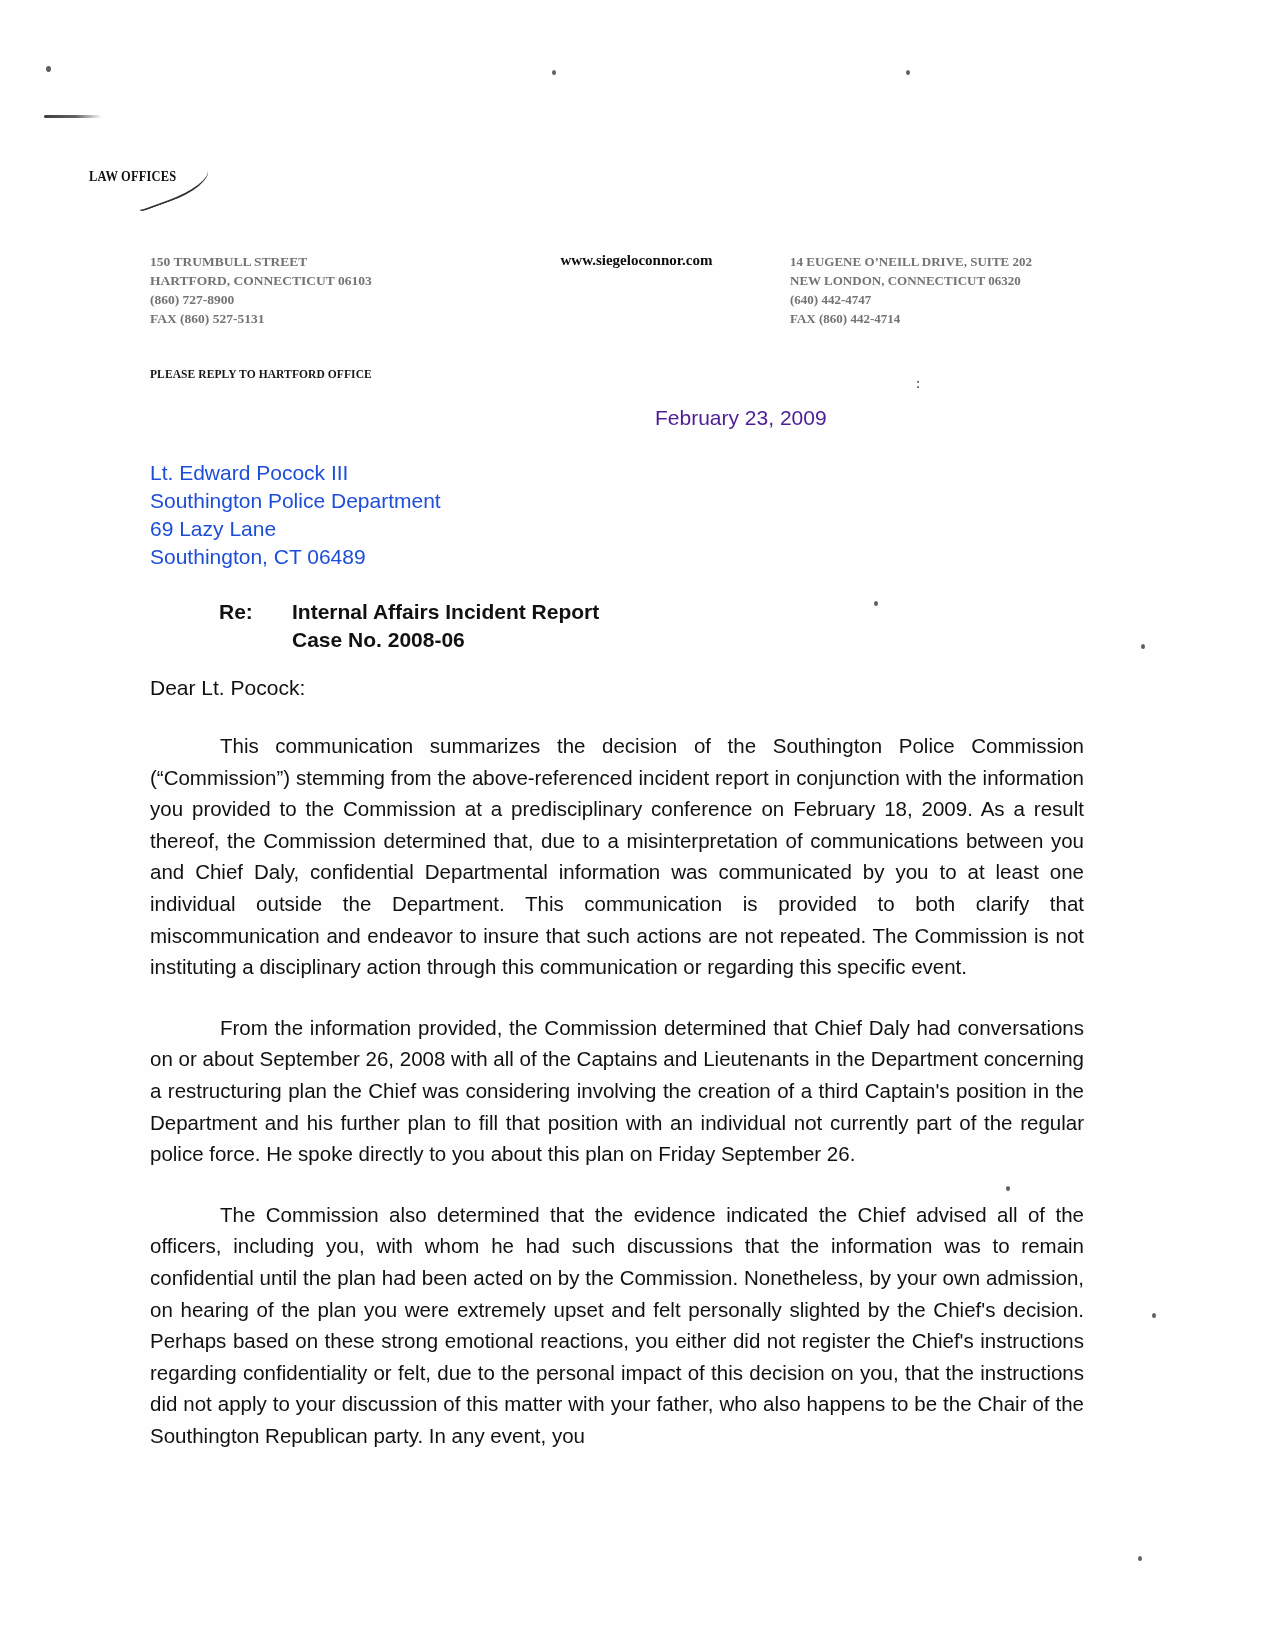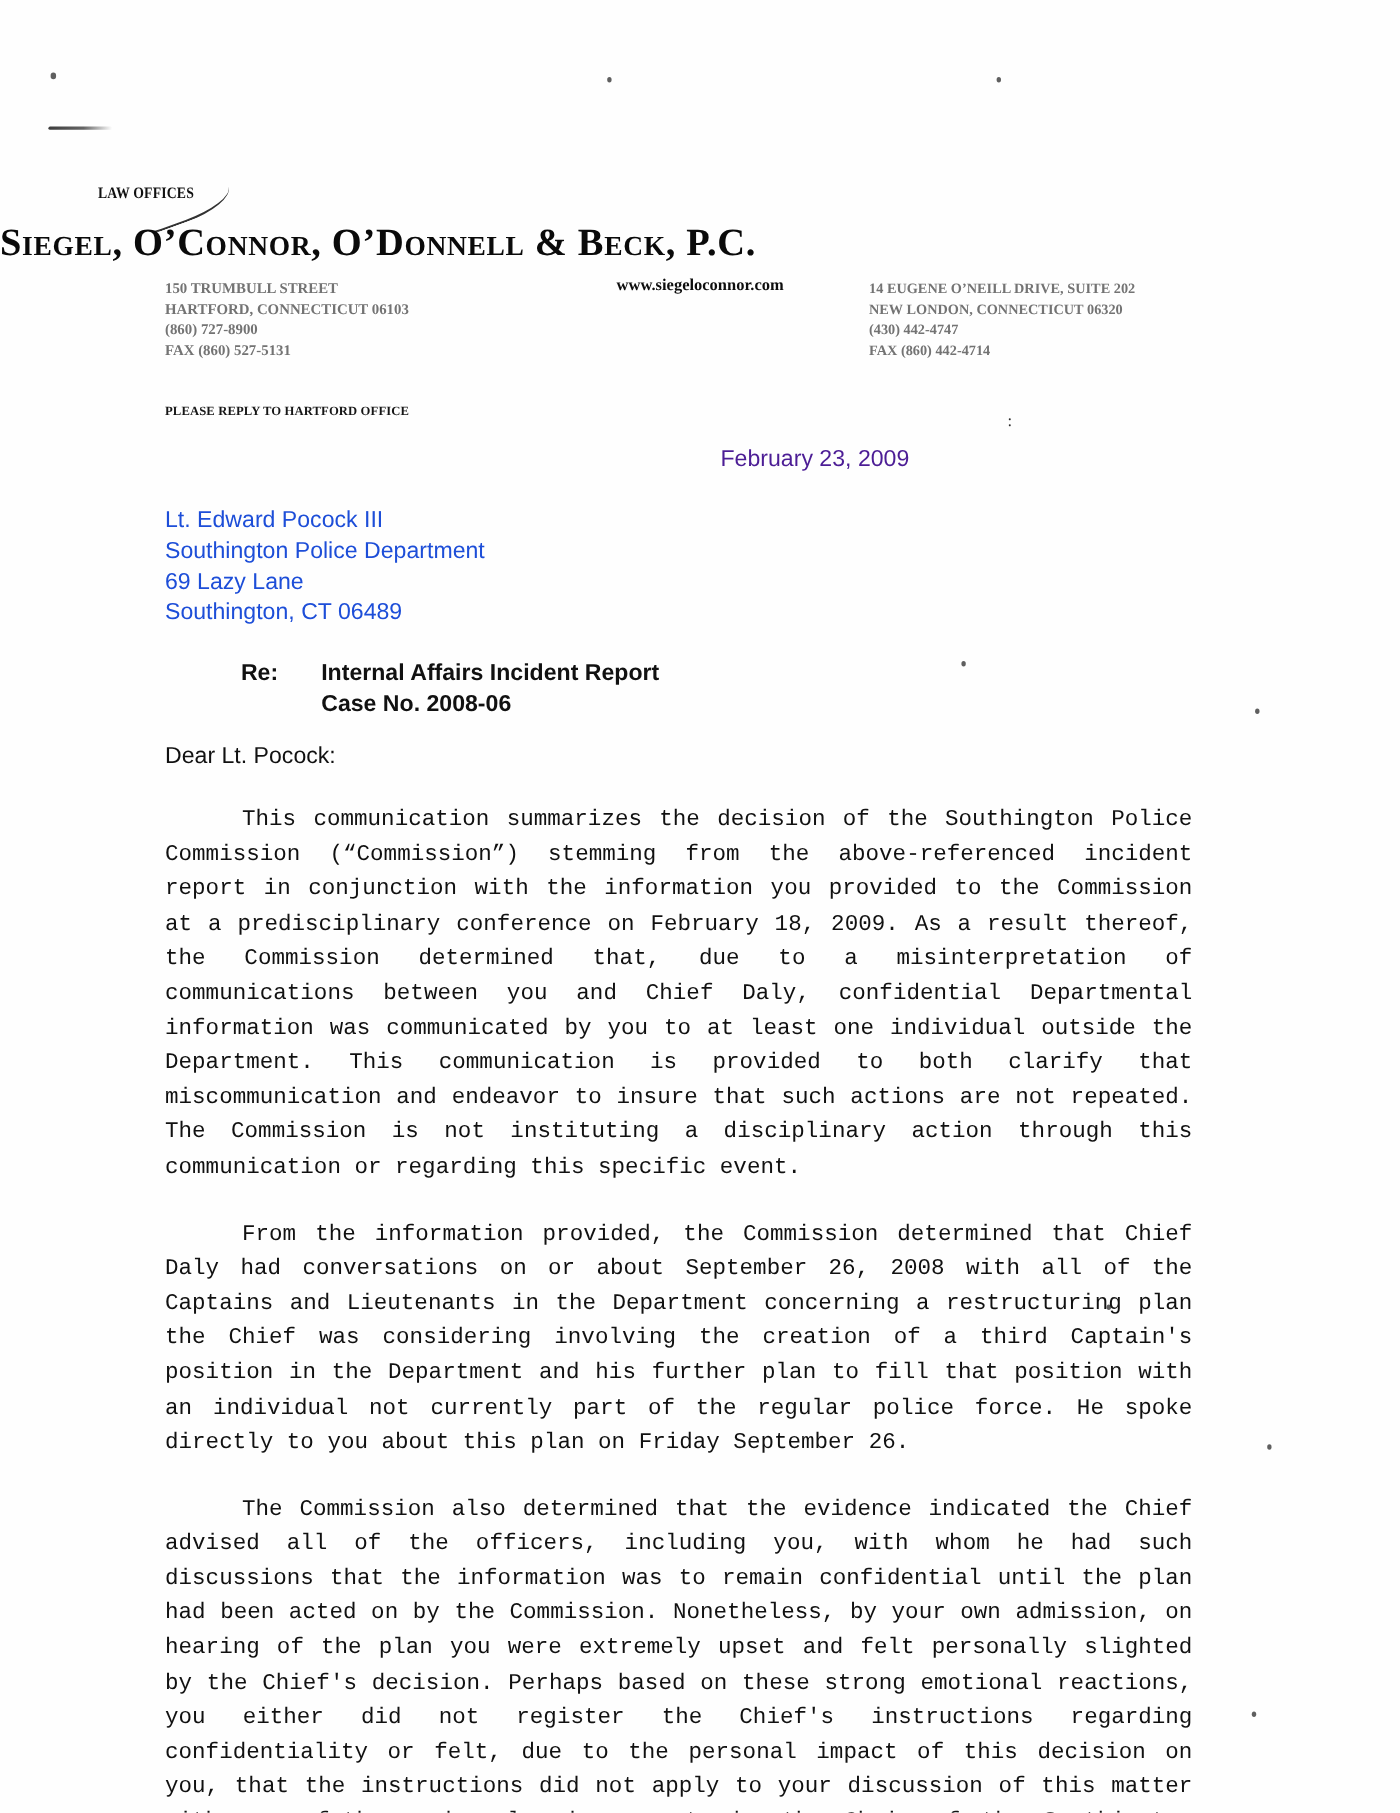--- a/index.html
+++ b/index.html
@@ -159,21 +159,20 @@
     width: 934px;
     font-size: 20.5px;
     line-height: 31.6px;
     text-align: justify;
     text-justify: inter-word;
     color: #111;
   }
   .body-copy p {
     margin: 0 0 29px 0;
     text-indent: 70px;
-    font-family: Liberation Mono, monospace;
   }
   .body-copy p:last-child { margin-bottom: 0; }
 </style>
 </head>
 <body>
 
 <div class="page">
 
   <div class="speck" style="left:46px; top:66px; width:5px; height:6px;"></div>
   <div class="scan-streak" style="left:44px; top:115px; width:58px;"></div>
@@ -182,37 +181,36 @@
   <div class="speck" style="left:906px; top:70px; width:4px; height:5px;"></div>
   <div class="colon-mark" style="left:916px; top:375px;">:</div>
   <div class="speck" style="left:874px; top:601px; width:4px; height:5px;"></div>
   <div class="speck" style="left:1141px; top:644px; width:4px; height:5px;"></div>
   <div class="speck" style="left:1006px; top:1186px; width:4px; height:5px;"></div>
   <div class="speck" style="left:1152px; top:1313px; width:4px; height:5px;"></div>
   <div class="speck" style="left:1138px; top:1556px; width:4px; height:5px;"></div>
 
   <div class="letterhead">
     <div class="law-offices">LAW OFFICES</div>
-    <div class="firm-name">Siegel, O’Connor, O’Donnell &amp; Beck, P.C.</div>
   </div>
 
   <div class="contact-row">
     <div class="addr-block addr-left">
       <div>150 TRUMBULL STREET</div>
       <div>HARTFORD, CONNECTICUT 06103</div>
       <div>(860) 727-8900</div>
       <div>FAX (860) 527-5131</div>
     </div>
 
     <div class="website">www.siegeloconnor.com</div>
 
     <div class="addr-block addr-right">
       <div>14 EUGENE O’NEILL DRIVE, SUITE 202</div>
       <div>NEW LONDON, CONNECTICUT 06320</div>
-      <div>(430) 442-4747</div>
+      <div>(640) 442-4747</div>
       <div>FAX (860) 442-4714</div>
     </div>
   </div>
 
   <div class="reply-note">PLEASE REPLY TO HARTFORD OFFICE</div>
 
   <div class="date-line">February 23, 2009</div>
 
   <div class="recipient">
     <div>Lt. Edward Pocock III</div>

